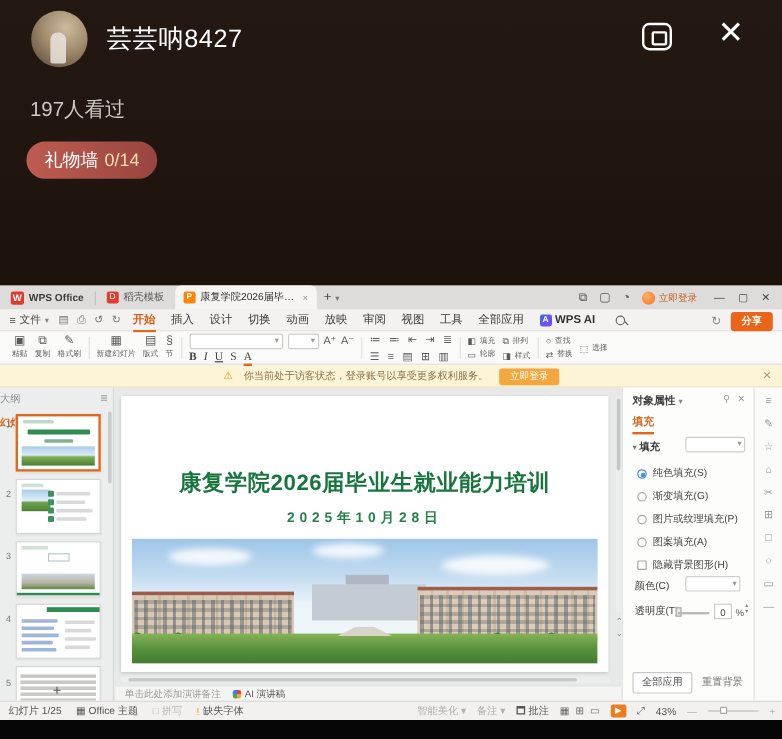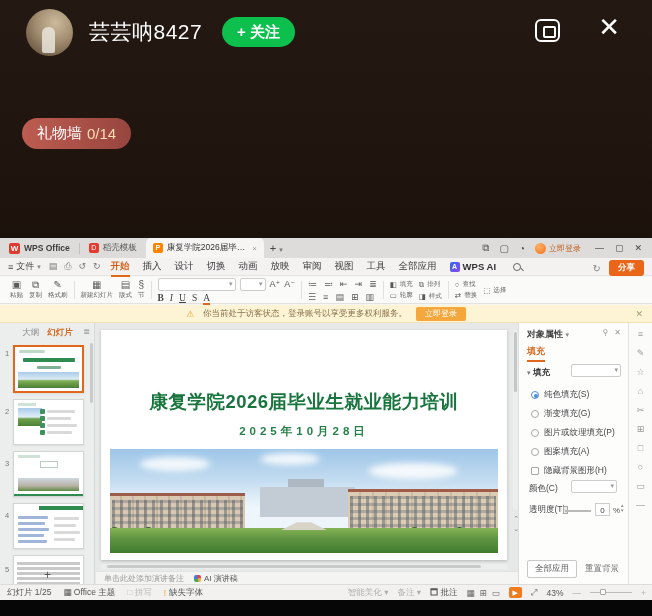--- a/index.html
+++ b/index.html
@@ -94,21 +94,21 @@
   .notice .warn { color:#efa21f; font-size:9px; }
   .notice .ntext { font-size:8.5px; color:#8a734a; }
   .login-btn { background:#f3a73c; color:#fff; font-size:8px; padding:1.5px 9px; border-radius:2px; }
   .notice .nx { position:absolute; right:9px; color:#a89a72; font-size:9px; }
 
   
   .work { position:absolute; left:0; top:85px; width:652px; height:261px; background:#e7e9e9; }
 
   
   .thumbs { position:absolute; left:0; top:0; width:95px; height:261px; background:#eceeee; border-right:1px solid #d8dada; overflow:hidden; }
-  .th-head { position:absolute; left:0; top:4px; width:95px; display:flex; justify-content:center; gap:8px; }
+  .th-head { position:absolute; left:0; top:4px; width:95px; display:flex; justify-content:center; gap:8px;flex-direction:column; }
   .th-head .o { font-size:8.5px; color:#8a8a8a; }
   .th-head .s { font-size:8.5px; color:#d4691f; font-weight:700; }
   .th-head .menu { position:absolute; right:5px; top:0; font-size:8px; color:#999; }
   .thumb { position:absolute; left:13px; width:71px; background:#fff; border:1px solid #d4d4d2; box-shadow:0 1px 2px rgba(0,0,0,.08); }
   .thumb.sel { border:2px solid #e0671c; }
   .tnum { position:absolute; left:3px; width:8px; text-align:center; font-size:7.5px; color:#777; }
   
   .t1 .logo-line { position:absolute; left:4px; top:3px; width:26px; height:3px; background:#bfd9c8; border-radius:2px; }
   .t1 .tl1 { position:absolute; left:8px; top:11px; width:52px; height:4px; background:#2e8b52; border-radius:1px; }
   .t1 .tl2 { position:absolute; left:22px; top:19px; width:24px; height:3px; background:#7fb294; border-radius:1px; }
@@ -221,23 +221,23 @@
 
   .bottom-black { position:absolute; left:0; top:600px; width:652px; height:16px; background:#060606; }
 </style>
 </head>
 <body>
 
 <div class="stage">
 
   <div class="avatar"></div>
   <div class="username">芸芸呐8427</div>
-  <div class="follow-btn">+ 关注</div>
   <div class="pip-icon"></div>
   <div class="close-x">✕</div>
+  <div class="viewers">197人看过</div>
   <div class="gift-pill">
     <span class="gl">礼物墙</span>
     <span class="gc">0/14</span>
   </div>
 
   <div class="wps">
 
     <div class="tabbar">
       <div class="apptab">
         <div class="wlogo">W</div>

